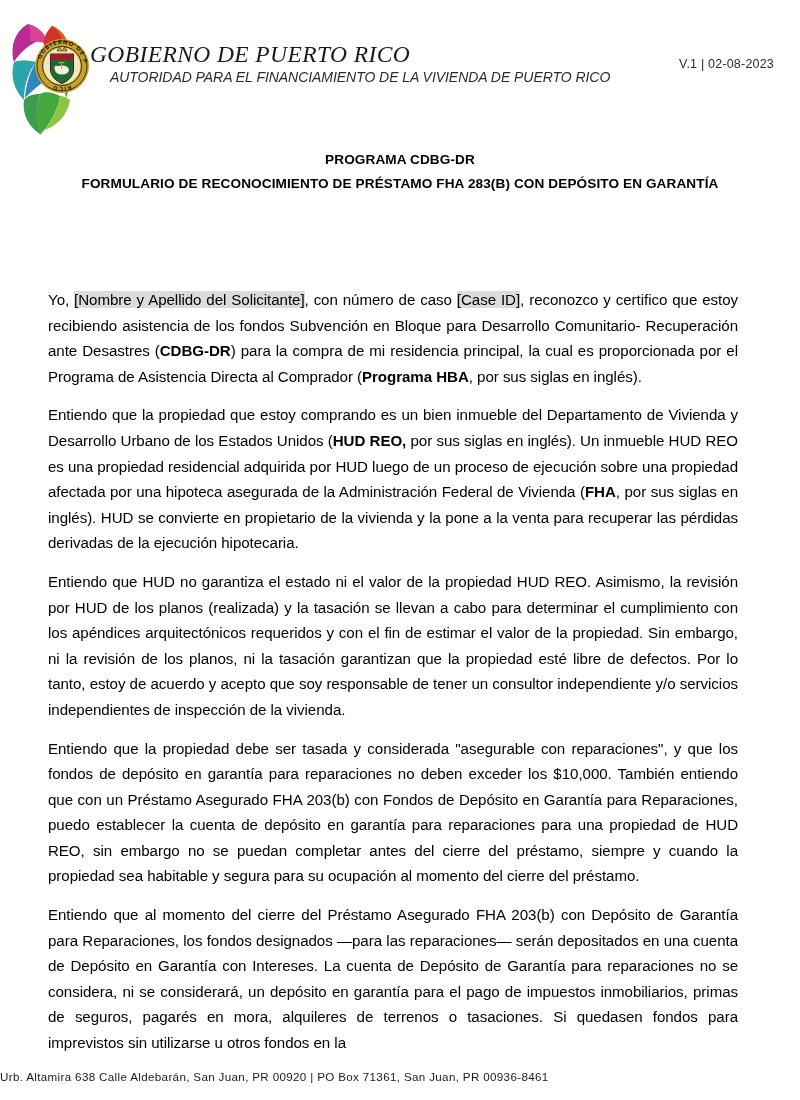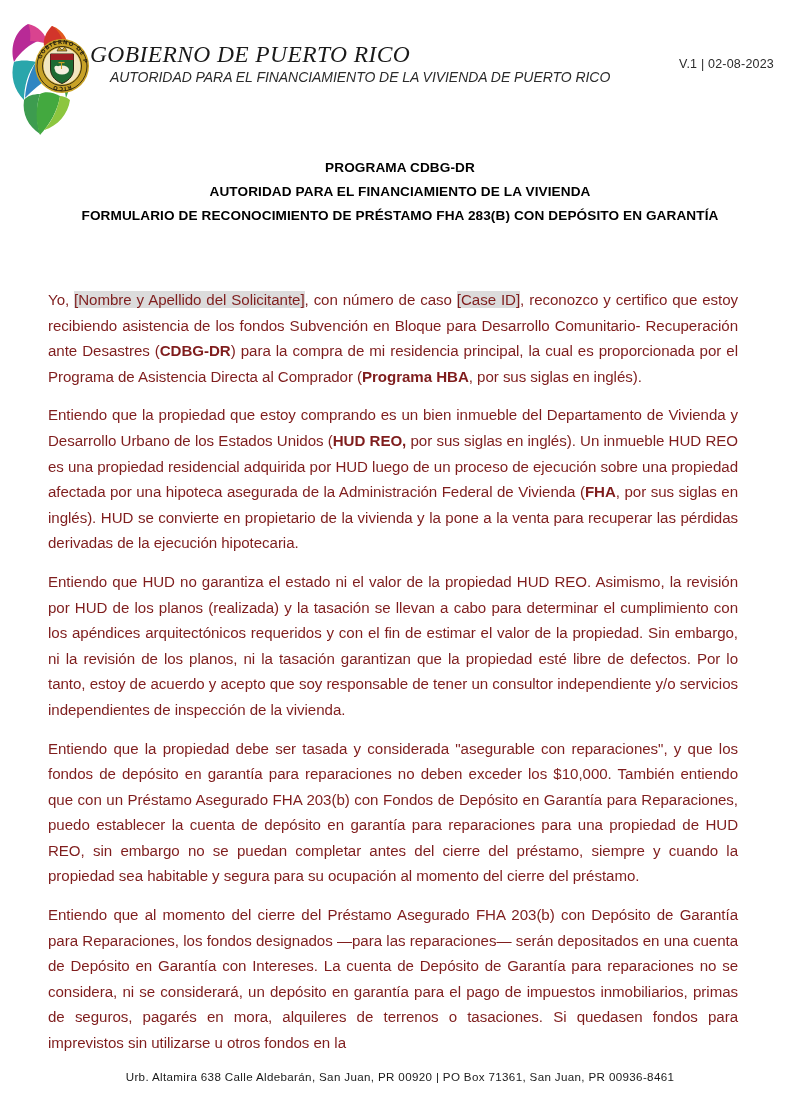--- a/index.html
+++ b/index.html
@@ -76,21 +76,21 @@
     top: 57px;
     font-size: 12.5px;
     color: #2b2b2b;
     letter-spacing: 0.2px;
     white-space: nowrap;
   }
 
   
   .title-block {
     position: absolute;
-    top: 156px;
+    top: 148px;
     left: 30px;
     width: 740px;
     text-align: center;
   }
   .title-line {
     font-size: 13.6px;
     font-weight: bold;
     line-height: 23.8px;
     letter-spacing: 0.1px;
     color: #000;
@@ -103,36 +103,35 @@
     top: 287px;
     left: 48px;
     width: 706px;
   }
   .para {
     font-size: 15.1px;
     line-height: 25.6px;
     text-align: justify;
     text-justify: inter-word;
     margin: 0 16px 13px 0;
-    color: #7f1d1d;
+    color: #000000;
     letter-spacing: -0.05px;
   }
   .para:last-child { margin-bottom: 0; }
   .para b { font-weight: bold; }
   .fill-field {
     background: #dcdcdc;
   }
 
   
   .footer {
     position: absolute;
     left: 0;
     bottom: 14px;
     width: 800px;
-    text-align: center;
   }
   .footer-line {
     font-size: 11.6px;
     line-height: 18px;
     color: #1a1a1a;
     letter-spacing: 0.35px;
     white-space: nowrap;
   }
 </style>
 </head>
@@ -195,21 +194,20 @@
       <div class="gov-title">GOBIERNO DE PUERTO RICO</div>
       <div class="gov-sub">AUTORIDAD PARA EL FINANCIAMIENTO DE LA VIVIENDA DE PUERTO RICO</div>
     </div>
   </div>
 
   <div class="version-stamp">V.1  |  02-08-2023</div>
 </div>
 
 <div class="title-block">
   <div class="title-line">PROGRAMA CDBG-DR</div>
-  <div class="title-line">AUTORIDAD PARA EL FINANCIAMIENTO DE LA VIVIENDA</div>
   <div class="title-line">FORMULARIO DE RECONOCIMIENTO DE PRÉSTAMO FHA 283(B) CON DEPÓSITO EN GARANTÍA</div>
 </div>
 
 <div class="doc-body">
 
   <p class="para"><span>Yo, </span><span class="fill-field">[Nombre y Apellido del Solicitante]</span><span>, con número de caso </span><span class="fill-field">[Case ID]</span><span>, reconozco y certifico que estoy recibiendo asistencia de los fondos Subvención en Bloque para Desarrollo Comunitario- Recuperación ante Desastres (</span><b>CDBG-DR</b><span>) para la compra de mi residencia principal, la cual es proporcionada por el Programa de Asistencia Directa al Comprador (</span><b>Programa HBA</b><span>, por sus siglas en inglés).</span></p>
 
   <p class="para"><span>Entiendo que la propiedad que estoy comprando es un bien inmueble del Departamento de Vivienda y Desarrollo Urbano de los Estados Unidos (</span><b>HUD REO,</b><span> por sus siglas en inglés). Un inmueble HUD REO es una propiedad residencial adquirida por HUD luego de un proceso de ejecución sobre una propiedad afectada por una hipoteca asegurada de la Administración Federal de Vivienda (</span><b>FHA</b><span>, por sus siglas en inglés). HUD se convierte en propietario de la vivienda y la pone a la venta para recuperar las pérdidas derivadas de la ejecución hipotecaria.</span></p>
 
   <p class="para">Entiendo que HUD no garantiza el estado ni el valor de la propiedad HUD REO. Asimismo, la revisión por HUD de los planos (realizada) y la tasación se llevan a cabo para determinar el cumplimiento con los apéndices arquitectónicos requeridos y con el fin de estimar el valor de la propiedad. Sin embargo, ni la revisión de los planos, ni la tasación garantizan que la propiedad esté libre de defectos. Por lo tanto, estoy de acuerdo y acepto que soy responsable de tener un consultor independiente y/o servicios independientes de inspección de la vivienda.</p>

